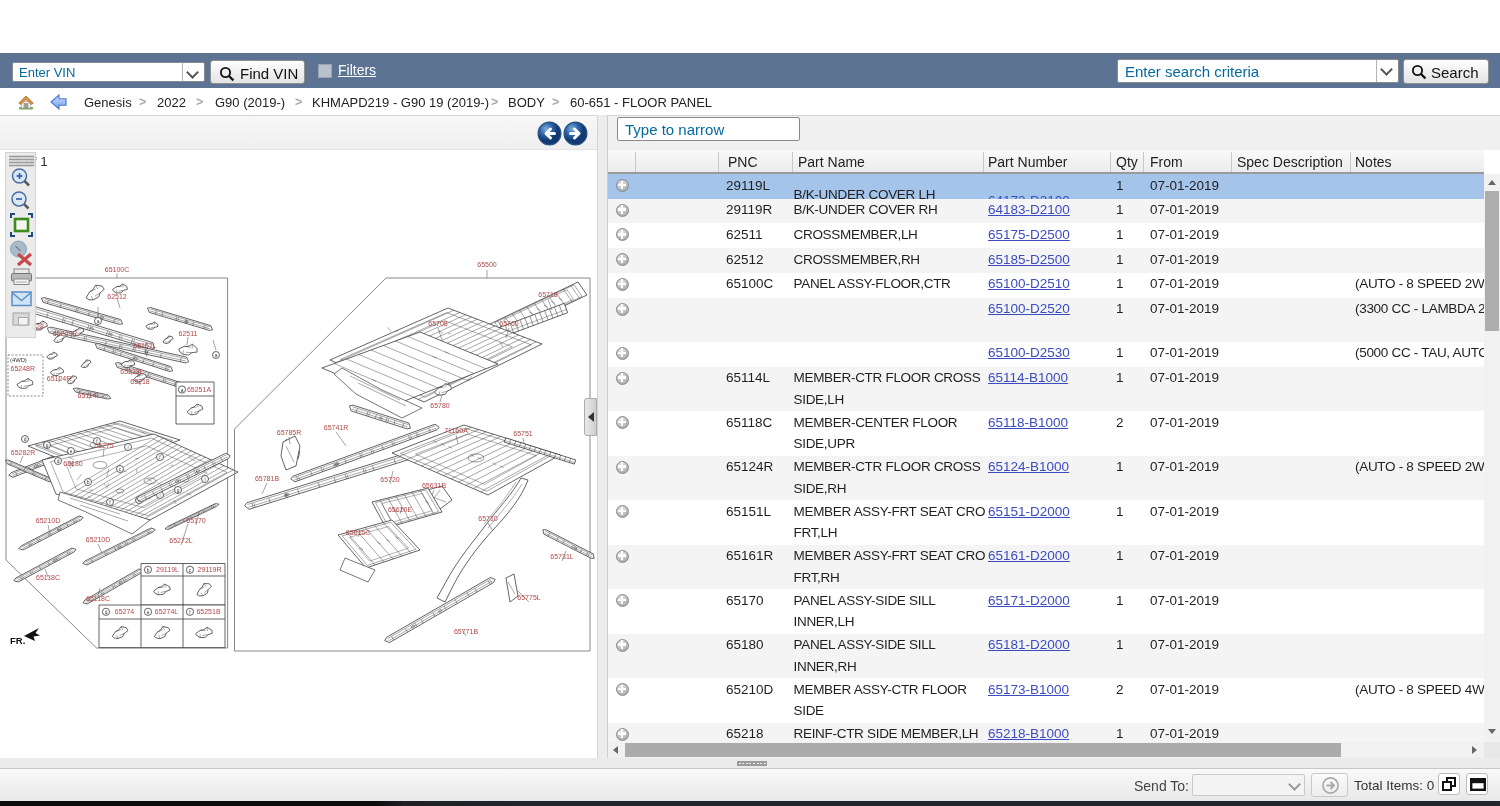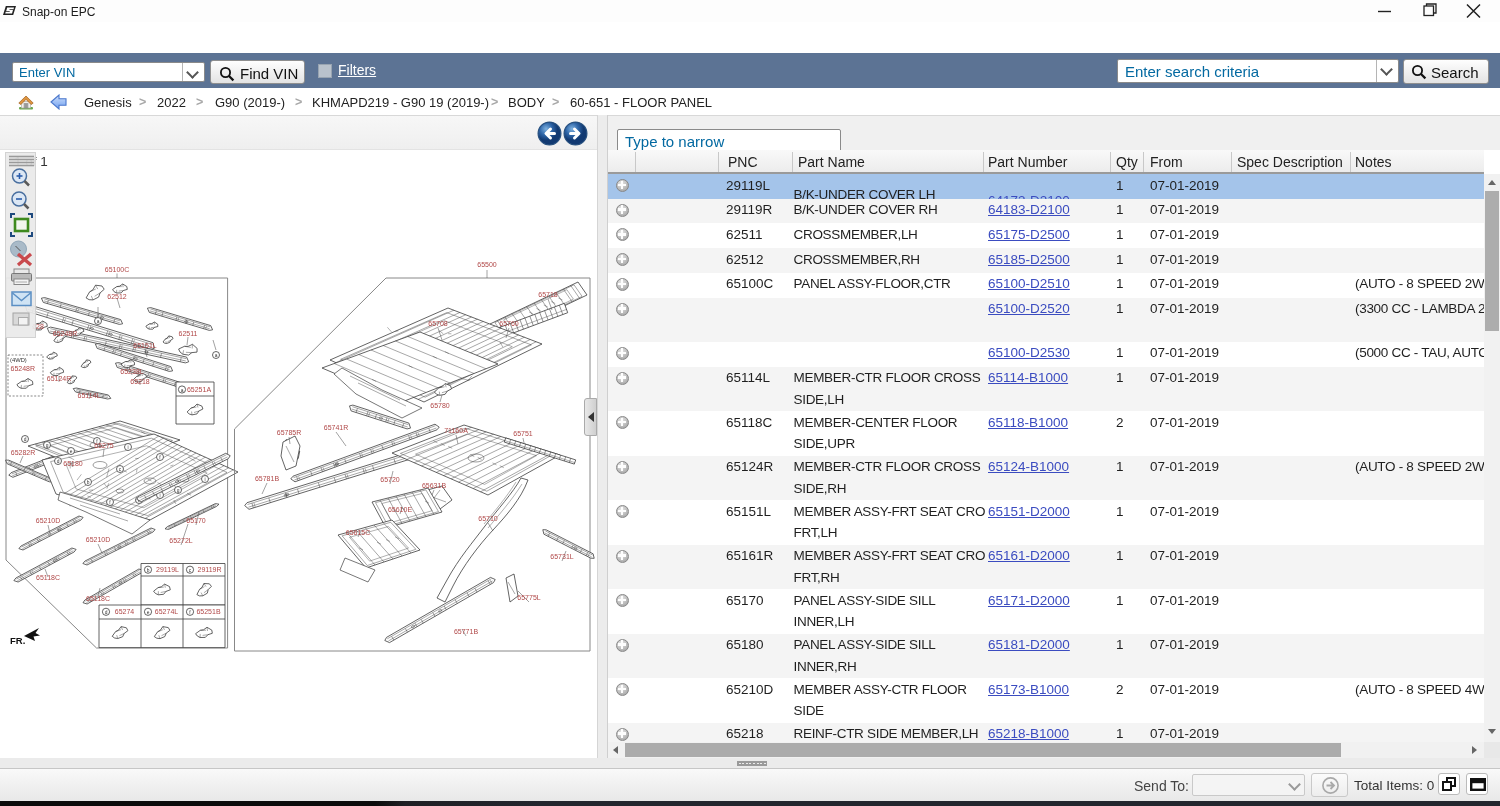--- a/index.html
+++ b/index.html
@@ -29,21 +29,21 @@
 .crumbsep { top:7px; font-size:12.5px; color:#a8a8a8; font-weight:bold; }
 
 #leftpanel { left:0; top:115px; width:597px; height:645px; background:#fff; }
 #leftheader { left:0; top:0; width:597px; height:35px; background:linear-gradient(#f7f7f7,#efefef); border-top:1px solid #d8d8d8; border-bottom:1px solid #e3e3e3; }
 #pageof { left:14px; top:9px; font-size:13.5px; color:#333;margin-top:29px; }
 #splitter { left:597px; top:115px; width:11px; height:645px; background:#ececec; border-left:1px solid #d5d5d5; border-right:1px solid #cfcfcf; }
 #splithandle { left:584px; top:398px; width:13px; height:38px; background:linear-gradient(90deg,#e8e8e8,#cfcfcf); border:1px solid #aaa; border-radius:3px 0 0 3px; }
 #splitarrow { left:3px; top:13px; width:0; height:0; border-top:5px solid transparent; border-bottom:5px solid transparent; border-right:6px solid #333; }
 #rightpanel { left:608px; top:115px; width:892px; height:645px; background:#fff; }
 #narrowbar { left:0; top:0; width:892px; height:35px; background:#f0f0f0; border-top:1px solid #d8d8d8; }
-#narrowinput { left:9px; top:13px; width:224px; height:24px; }
+#narrowinput { left:9px; top:1px; width:183px; height:24px; }
 
 #thead { left:0; top:35px; width:876px; height:24px; background:linear-gradient(#f9f9f9,#ececec); border-bottom:2px solid #9a9a9a; }
 .hsep { position:absolute; top:2px; width:1px; height:20px; background:#c8c8c8; }
 .hlabel { position:absolute; top:4px; font-size:14px; color:#222; }
 #tbody { left:0; top:59px; width:876px; height:568px; overflow:hidden; background:#fff; }
 .row { position:absolute; left:0; width:876px; }
 .row-alt { background:#f4f4f4; }
 .row-sel { background:#a4c4ea; }
 .cell { position:absolute; font-size:13.5px; color:#1f1f1f; white-space:nowrap; }
 .link { color:#3b4cc0; text-decoration:underline; }
@@ -57,33 +57,20 @@
 
 #resizestrip { left:0; top:758px; width:1500px; height:10px; background:#ebebeb; }
 #grip { left:737px; top:2.5px; width:30px; height:5px; background-image:repeating-linear-gradient(90deg,#9a9a9a 0 1.6px,transparent 1.6px 3.6px),repeating-linear-gradient(#9a9a9a 0 1.6px,transparent 1.6px 3.4px); background-blend-mode:lighten; }
 #statusbar { left:0; top:768px; width:1500px; height:33px; background:linear-gradient(#f9f9f9,#e8e8e8); border-top:1px solid #c6c6c6; }
 #blackstrip { left:0; top:801px; width:1500px; height:5px; background:linear-gradient(90deg,#0b0b0b 0,#0b0b0b 25%,#1f1f24 27%,#23262e 36%,#23262e 100%); }
 </style>
 </head>
 <body>
 <div id="app">
 
-  <div class="abs" id="titlebar">
-    <svg class="abs" style="left:3px;top:6px" width="13" height="9" viewBox="0 0 13 9">
-      <path d="M2.8 0 L13 0 L10.2 9 L0 9 Z" fill="#222"></path>
-      <path d="M7.2 1.5 L11 1.5 L10.5 3.2 L6.6 3.2 L6.4 4 L10 4 L9 7.5 L2.2 7.5 L2.7 5.8 L6.6 5.8 L6.8 5 L3.2 5 L4.2 1.5 Z" fill="#fff"></path>
-    </svg>
-    <div class="abs" id="title-text">Snap-on EPC</div>
-    <svg class="abs" style="left:1377px;top:3px" width="110" height="16" viewBox="0 0 110 16">
-      <line x1="1" y1="8.5" x2="14" y2="8.5" stroke="#222" stroke-width="1.4"></line>
-      <rect x="47" y="3" width="9.5" height="9.5" fill="none" stroke="#222" stroke-width="1.3"></rect>
-      <path d="M49.5 3 L49.5 1 L59 1 L59 10 L56.5 10" fill="none" stroke="#222" stroke-width="1.3"></path>
-      <path d="M90 1.5 L103 14.5 M103 1.5 L90 14.5" stroke="#222" stroke-width="1.5"></path>
-    </svg>
-  </div>
 
 
   <div class="abs" id="toolbar">
     <div class="abs input" style="left:12px;top:9px;width:193px;height:20px">
       <div class="abs placeholder" style="left:6px;top:2px;font-size:13px">Enter VIN</div>
       <div class="combo-arrow">
           <div class="chev" style="left:5px;top:5px"></div>
         </div>
     </div>
     <div class="abs btn" style="left:210px;top:7px;width:95px;height:24px">

